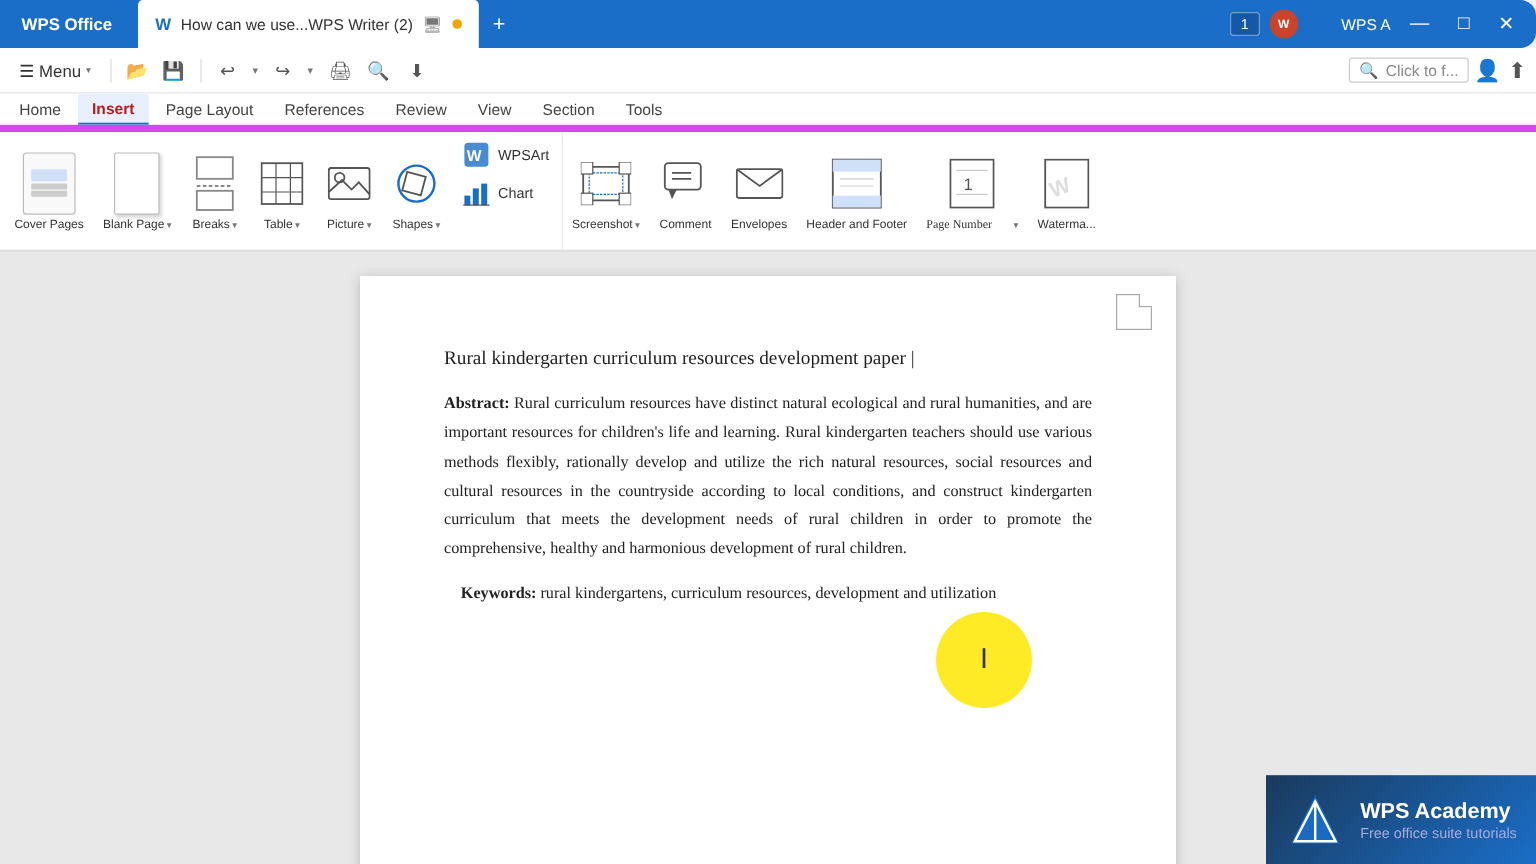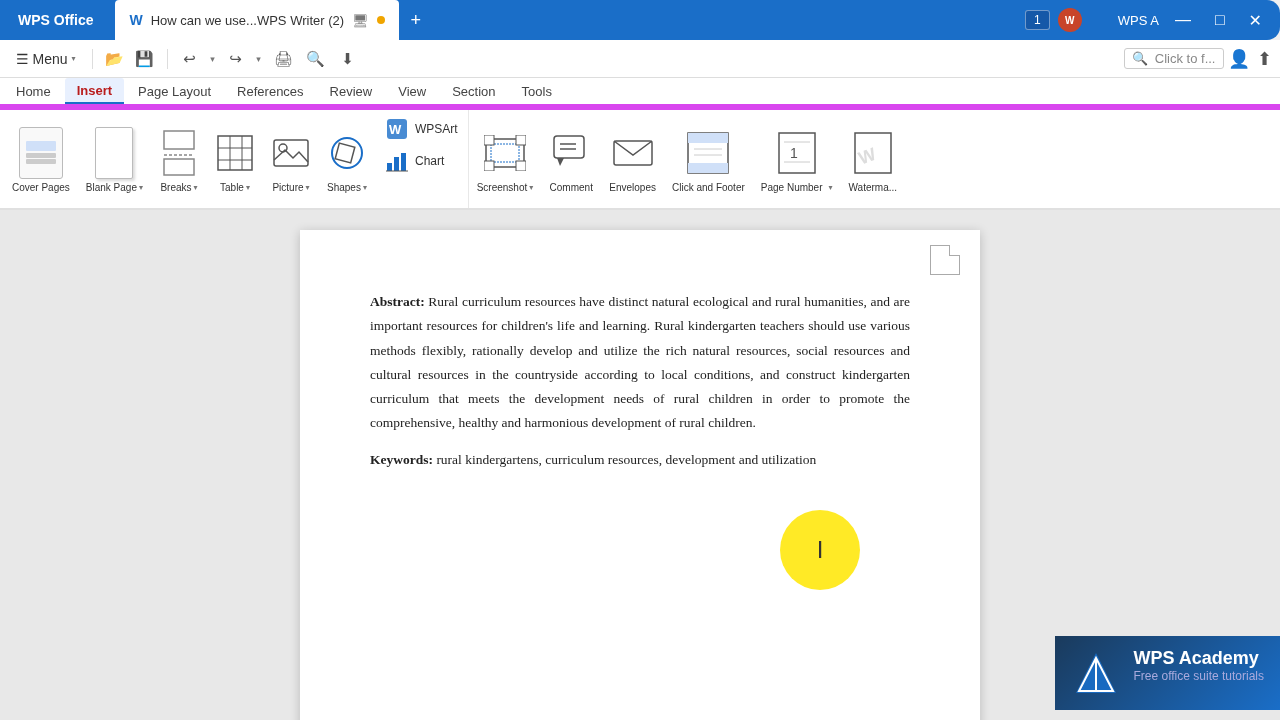--- a/index.html
+++ b/index.html
@@ -218,21 +218,21 @@
     }
     .doc-abstract strong { font-weight: bold; }
 
     .doc-keywords {
       font-size: 13.5px;
       line-height: 1.8;
       color: #222;
       margin-bottom: 12px;
       font-family: Times New Roman, serif;
     }
-    .doc-keywords strong { font-weight: bold; }
+    .doc-keywords strong { font-weight: bold; margin-left: 14px; }
 
     .doc-body {
       font-size: 13.5px;
       line-height: 1.8;
       color: #222;
       text-align: justify;
       font-family: Times New Roman, serif;
     }
 
     
@@ -248,24 +248,25 @@
       top: -1px; right: -1px;
       width: 10px; height: 10px;
       background: white;
       border-left: 1.5px solid #aaa;
       border-bottom: 1.5px solid #aaa;
     }
 
     
     .wps-academy {
       position: absolute;
-      bottom: 10px; right: 0;
+      bottom: 0; right: 0;
       background: linear-gradient(135deg, #1a3a5c, #1a6ec8);
       padding: 12px 16px;
       display: flex;
+      align-items: center;
       gap: 12px;
       z-index: 10;
     }
     .wps-logo-mark {
       width: 50px; height: 50px;
     }
     .wps-academy-text { color: white; }
     .wps-academy-title { font-size: 18px; font-weight: bold; }
     .wps-academy-sub { font-size: 12px; color: #aad; }
   </style>
@@ -497,34 +498,34 @@
     <div style="display:flex;align-items:center;justify-content:center;width:54px;height:52px;">
       <svg width="44" height="44" viewBox="0 0 44 44">
         <rect x="2" y="2" width="40" height="40" fill="none" stroke="#555" stroke-width="1.5"></rect>
         <rect x="2" y="2" width="40" height="10" fill="#d0e0f8"></rect>
         <rect x="2" y="32" width="40" height="10" fill="#d0e0f8"></rect>
         <line x1="8" y1="18" x2="36" y2="18" stroke="#ccc" stroke-width="1"></line>
         <line x1="8" y1="24" x2="36" y2="24" stroke="#ccc" stroke-width="1"></line>
       </svg>
     </div>
     <div style="font-size:10px;color:#333;text-align:center;line-height:1.2;">
-      <span>Click and Footer</span>
+      <span>Header and Footer</span>
     </div>
   </div>
 
   <div class="ribbon-tall">
     <div style="display:flex;align-items:center;justify-content:center;width:44px;height:52px;">
       <svg width="38" height="42" viewBox="0 0 38 42">
         <rect x="1" y="1" width="36" height="40" fill="none" stroke="#555" stroke-width="1.5"></rect>
         <text x="12" y="26" font-size="14" fill="#555" font-family="Arial">1</text>
         <line x1="6" y1="10" x2="32" y2="10" stroke="#ccc" stroke-width="1"></line>
         <line x1="6" y1="30" x2="32" y2="30" stroke="#ccc" stroke-width="1"></line>
       </svg>
     </div>
-    <div style="display:flex;align-items:center;gap:6px;font-size:10px;color:#333;">
+    <div style="display:flex;align-items:center;gap:18px;font-size:10px;color:#333;font-family:Liberation Serif, serif;">
       <span>Page Number</span>
       <span class="dropdown-arrow">▾</span>
     </div>
   </div>
 
   <div class="ribbon-tall">
     <div style="display:flex;align-items:center;justify-content:center;width:44px;height:52px;">
       <svg width="38" height="42" viewBox="0 0 38 42">
         <rect x="1" y="1" width="36" height="40" fill="none" stroke="#555" stroke-width="1.5"></rect>
         <text x="4" y="28" font-size="18" fill="#ddd" font-family="Arial" font-weight="bold" transform="rotate(-20,19,21)">W</text>
@@ -532,20 +533,23 @@
     </div>
     <span style="font-size:10px;color:#333;">Waterma...</span>
   </div>
 
 </div>
 
 <div class="doc-area">
   <div class="doc-page">
     <div class="page-corner"></div>
 
+    <div class="doc-title">
+      <span>Rural kindergarten curriculum resources development paper</span>
+    </div>
 
     <div class="doc-abstract">
       <strong>Abstract:</strong>
       <span>Rural curriculum resources have distinct natural ecological and rural humanities, and are important resources for children's life and learning. Rural kindergarten teachers should use various methods flexibly, rationally develop and utilize the rich natural resources, social resources and cultural resources in the countryside according to local conditions, and construct kindergarten curriculum that meets the development needs of rural children in order to promote the comprehensive, healthy and harmonious development of rural children.</span>
     </div>
 
     <div class="doc-keywords">
       <strong>Keywords:</strong>
       <span>rural kindergartens, curriculum resources, development and utilization</span>
     </div>

